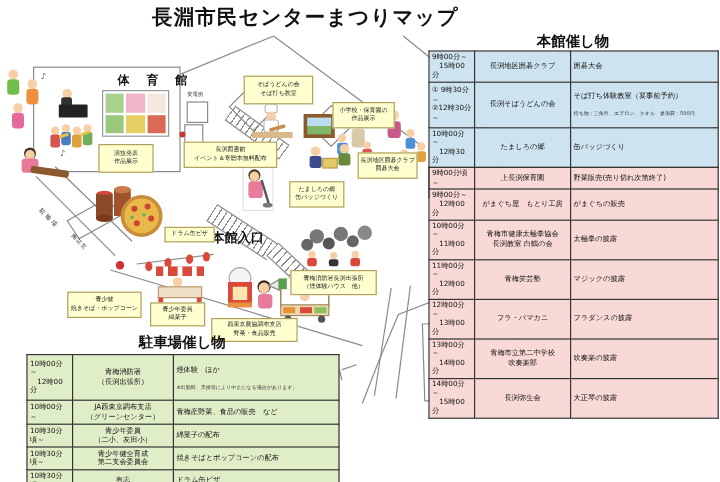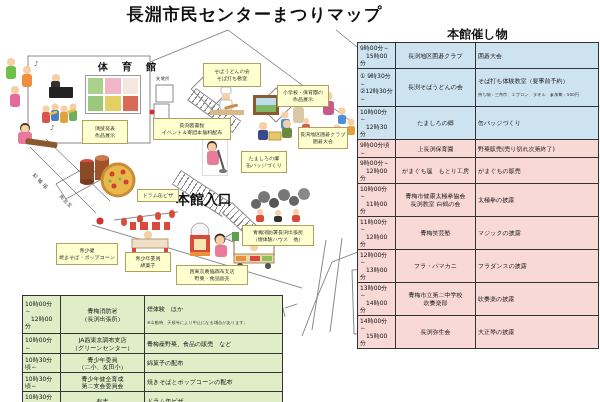--- a/index.html
+++ b/index.html
@@ -30,21 +30,21 @@
   #gym-events-table{left:357px;top:139px;width:241px;}
   #parking-table{left:22px;top:295px;width:260px;}
   
   .ybox{position:absolute;background:#ffffcf;border:1px solid #b0a060;color:#222;
     font-size:5px;line-height:1.4;text-align:center;white-space:pre-line;
     display:flex;align-items:center;justify-content:center;padding:1px;
     box-sizing:border-box;z-index:3;}
   
   .mlabel{position:absolute;z-index:3;white-space:pre-line;}
   #gym-label{left:50px;top:60px;font-size:10px;font-weight:bold;letter-spacing:2px;margin-left:48px;}
-  #entrance-label{left:176px;top:191px;font-size:14px;font-weight:bold;}
+  #entrance-label{left:176px;top:191px;font-size:11px;font-weight:bold;}
   #west-parking-label{left:350px;top:281px;width:46px;font-size:9px;font-weight:bold;
     text-align:center;line-height:1.35;}
   #substation-label{left:156px;top:76px;font-size:4.5px;color:#333;}
   #bike-parking-label{left:36px;top:172px;font-size:5px;letter-spacing:2px;color:#333;
     transform:rotate(45deg);transform-origin:left top;}
   #kiln-label{left:62px;top:194px;font-size:4.5px;letter-spacing:1px;color:#333;
     transform:rotate(45deg);transform-origin:left top;}
   
   #map-lines{position:absolute;left:0;top:0;z-index:1;}
   .hatch{position:absolute;z-index:1;transform-origin:left top;
@@ -281,20 +281,21 @@
   <div class="ybox" style="left:242px;top:225px;width:72px;height:21px">青梅消防署長渕出張所
 （煙体験ハウス　他）</div>
   <div class="ybox" style="left:56px;top:243px;width:62px;height:22px">青少健
 焼きそば・ポップコーン</div>
   <div class="ybox" style="left:125px;top:252px;width:46px;height:20px">青少年委員
 綿菓子</div>
   <div class="ybox" style="left:176px;top:265px;width:72px;height:20px">西東京農協調布支店
 野菜・食品販売</div>
 
   <div class="sec-title" id="main-hall-title">本館催し物</div>
+  <div class="sec-title" id="parking-title">駐車場催し物</div>
 
   <table class="evt blue" id="main-hall-table">
     <colgroup>
         <col style="width:38px">
         <col style="width:80px">
         <col style="width:123px">
       </colgroup>
     <tbody>
         <tr style="height:19px">
       <td class="t">9時00分～

